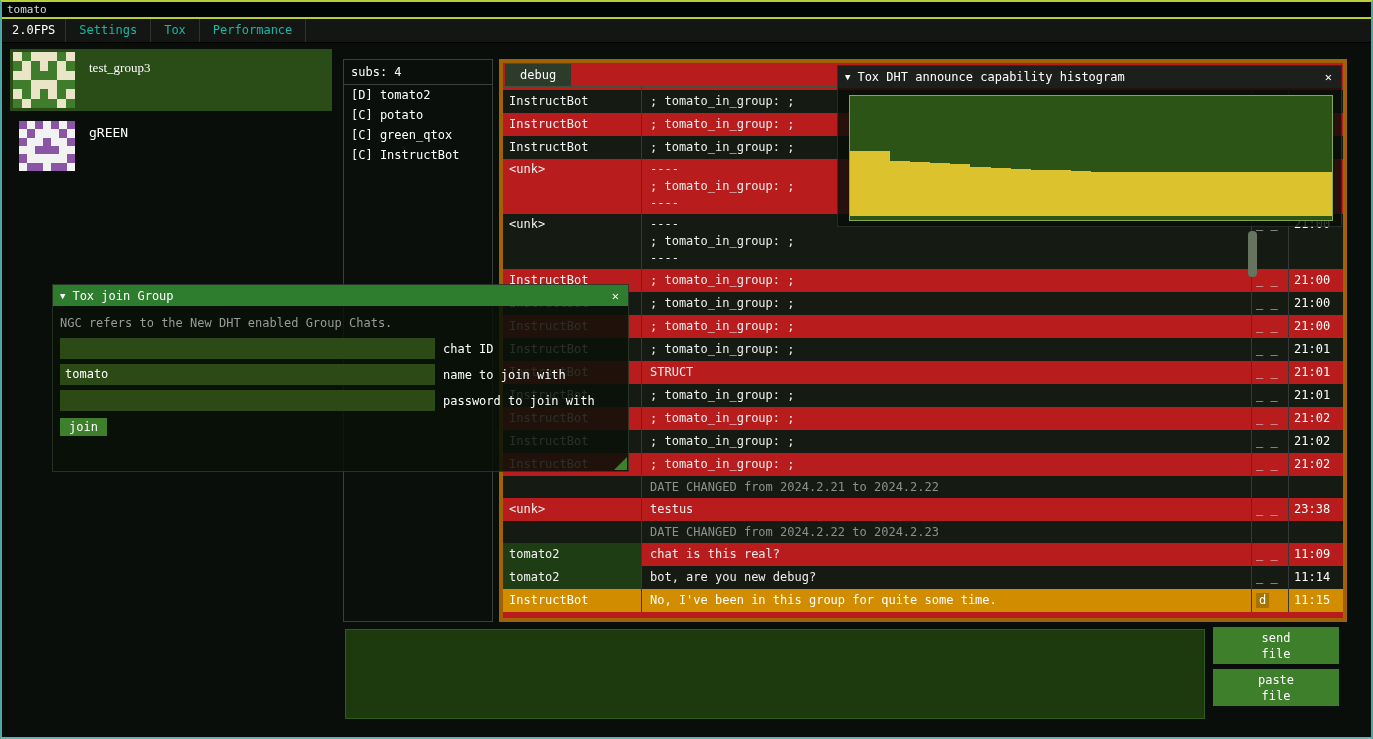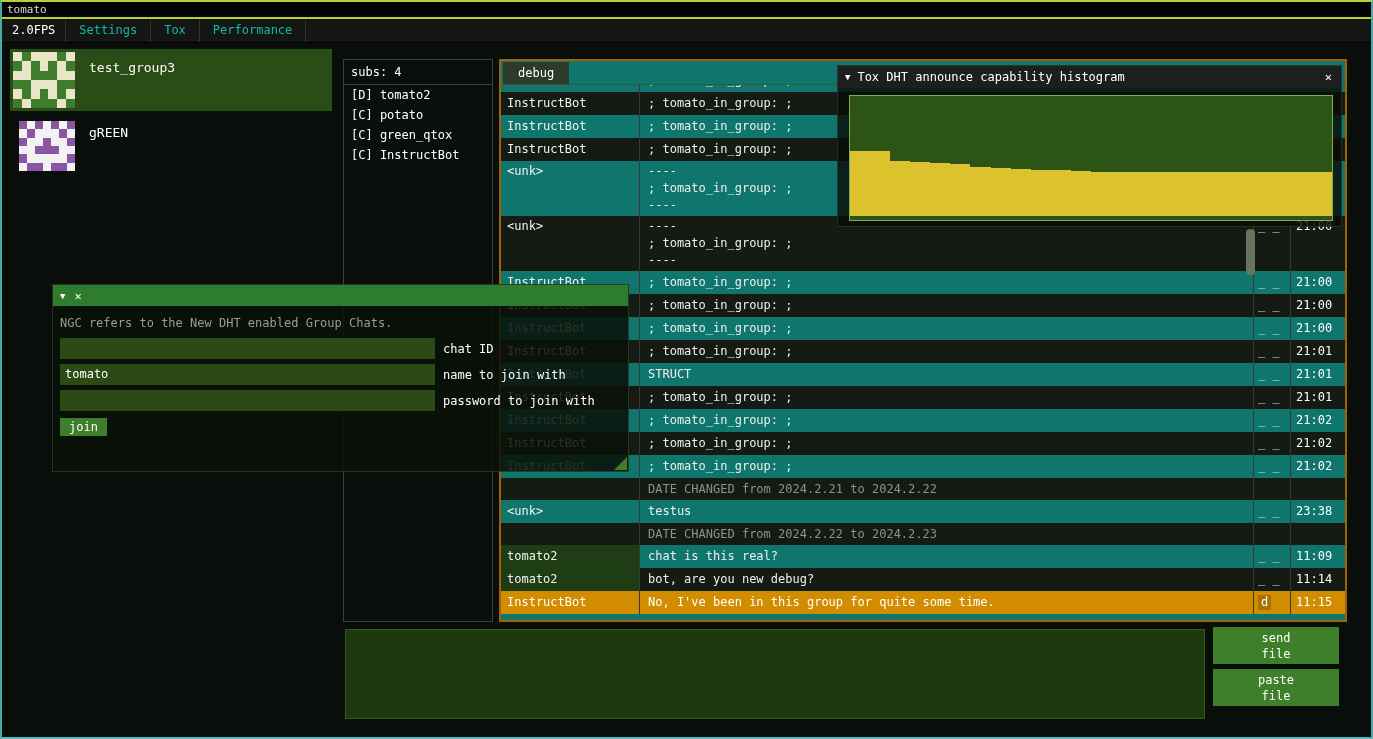--- a/index.html
+++ b/index.html
@@ -11,30 +11,30 @@
        border-bottom:2px solid #5fb5b5;border-top:2px solid #b9cf35;}
   
   .titlebar{position:absolute;left:0;top:0;width:100%;height:15px;background:#020502;color:#dcdcdc;font-size:11px;line-height:15px;padding-left:5px;}
   .accent{position:absolute;left:0;top:15px;width:100%;height:2px;background:#b9cf35;}
   .menubar{position:absolute;left:0;top:17px;width:100%;height:24px;background:#141614;display:flex;border-bottom:1px solid #000;}
   .menu-fps{padding:0 10px;line-height:23px;color:#fff;border-right:1px solid #313131;}
   .menu-item{padding:0 13px;line-height:23px;color:#14b8a6;border-right:1px solid #313131;cursor:pointer;}
   
   .contacts{position:absolute;left:8px;top:47px;width:322px;}
   .contact{display:flex;align-items:flex-start;padding:3px;min-height:62px;margin-bottom:3px;cursor:pointer;}
-  .contact.selected{background:#2a4d17;}
+  .contact.selected{background:#2a4d17;font-family:Liberation Serif, serif;}
   .cname{margin-left:14px;margin-top:8px;font-size:13px;color:#fff;}
   .avatar{display:block;}
   
   .subs{position:absolute;left:341px;top:57px;width:150px;height:563px;border:1px solid #3e3e3e;background:#0b0f0b;}
   .subs-header{padding:5px 7px;color:#fff;}
   .subs-sep{height:1px;background:#3e3e3e;}
   .member-item{padding:2px 7px;line-height:16px;color:#fff;cursor:pointer;}
   
-  .chatpanel{position:absolute;left:497px;top:57px;width:848px;height:563px;border:2px solid #a16207;background:#0f766e;}
+  .chatpanel{position:absolute;left:497px;top:57px;width:848px;height:563px;border:4px solid #a16207;background:#b91c1c;}
   .tabbar{position:absolute;left:0;top:0;right:0;height:24px;border-bottom:1px solid #445039;}
   .tab{position:absolute;left:2px;top:1px;height:22px;padding:0 15px;line-height:22px;background:#2c3b2a;color:#fff;cursor:pointer;}
   .chat-rows{position:absolute;left:0;top:24px;right:0;bottom:0;overflow:hidden;
              display:flex;flex-direction:column;justify-content:flex-end;padding-bottom:6px;}
   .chat-row{display:flex;flex:0 0 auto;}
   .chat-row.normal{height:23px;}
   .chat-row.multi{height:55px;}
   .chat-row.date{height:22px;}
   .chat-row.highlight{height:23px;background:#d18c00;}
   .chat-row:nth-child(even):not(.highlight){background:#151b13;}
@@ -265,20 +265,21 @@
 
   <div class="composer"></div>
   <div class="filebtn sendbtn">send
 file</div>
   <div class="filebtn pastebtn">paste
 file</div>
 
   <div class="joinwin">
     <div class="wtitle">
       <span class="arrow">▼</span>
+      <span class="wname">Tox join Group</span>
       <span class="close">✕</span>
     </div>
     <div class="body">
       <div class="desc">NGC refers to the New DHT enabled Group Chats.</div>
       <div>
           <div class="fieldrow">
             <div class="input"></div>
             <div class="flabel">chat ID</div>
           </div>
           <div class="fieldrow">

